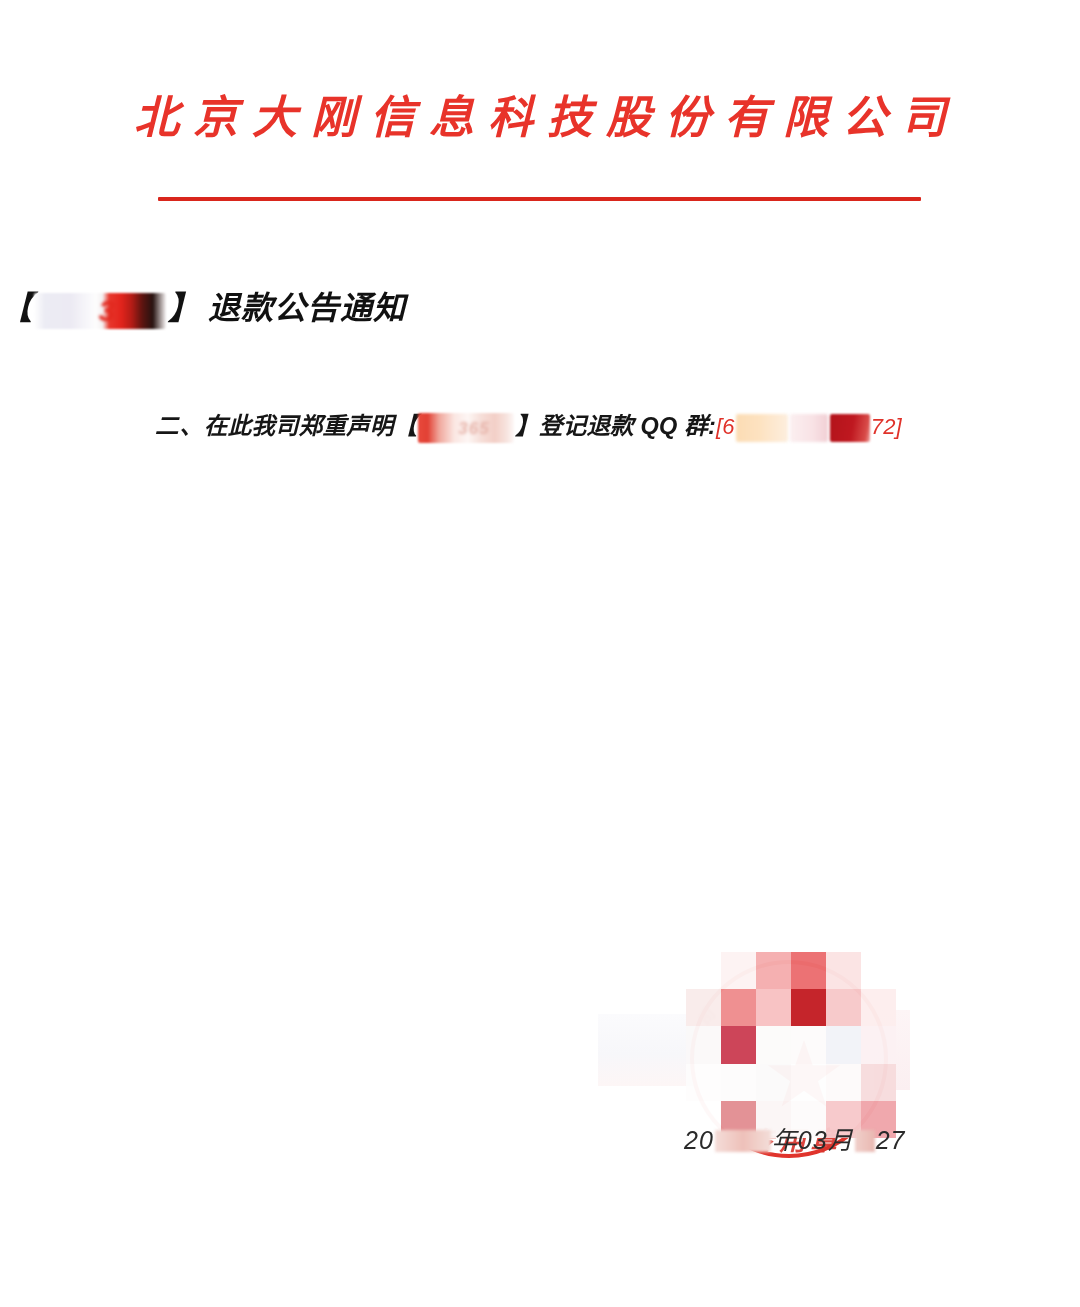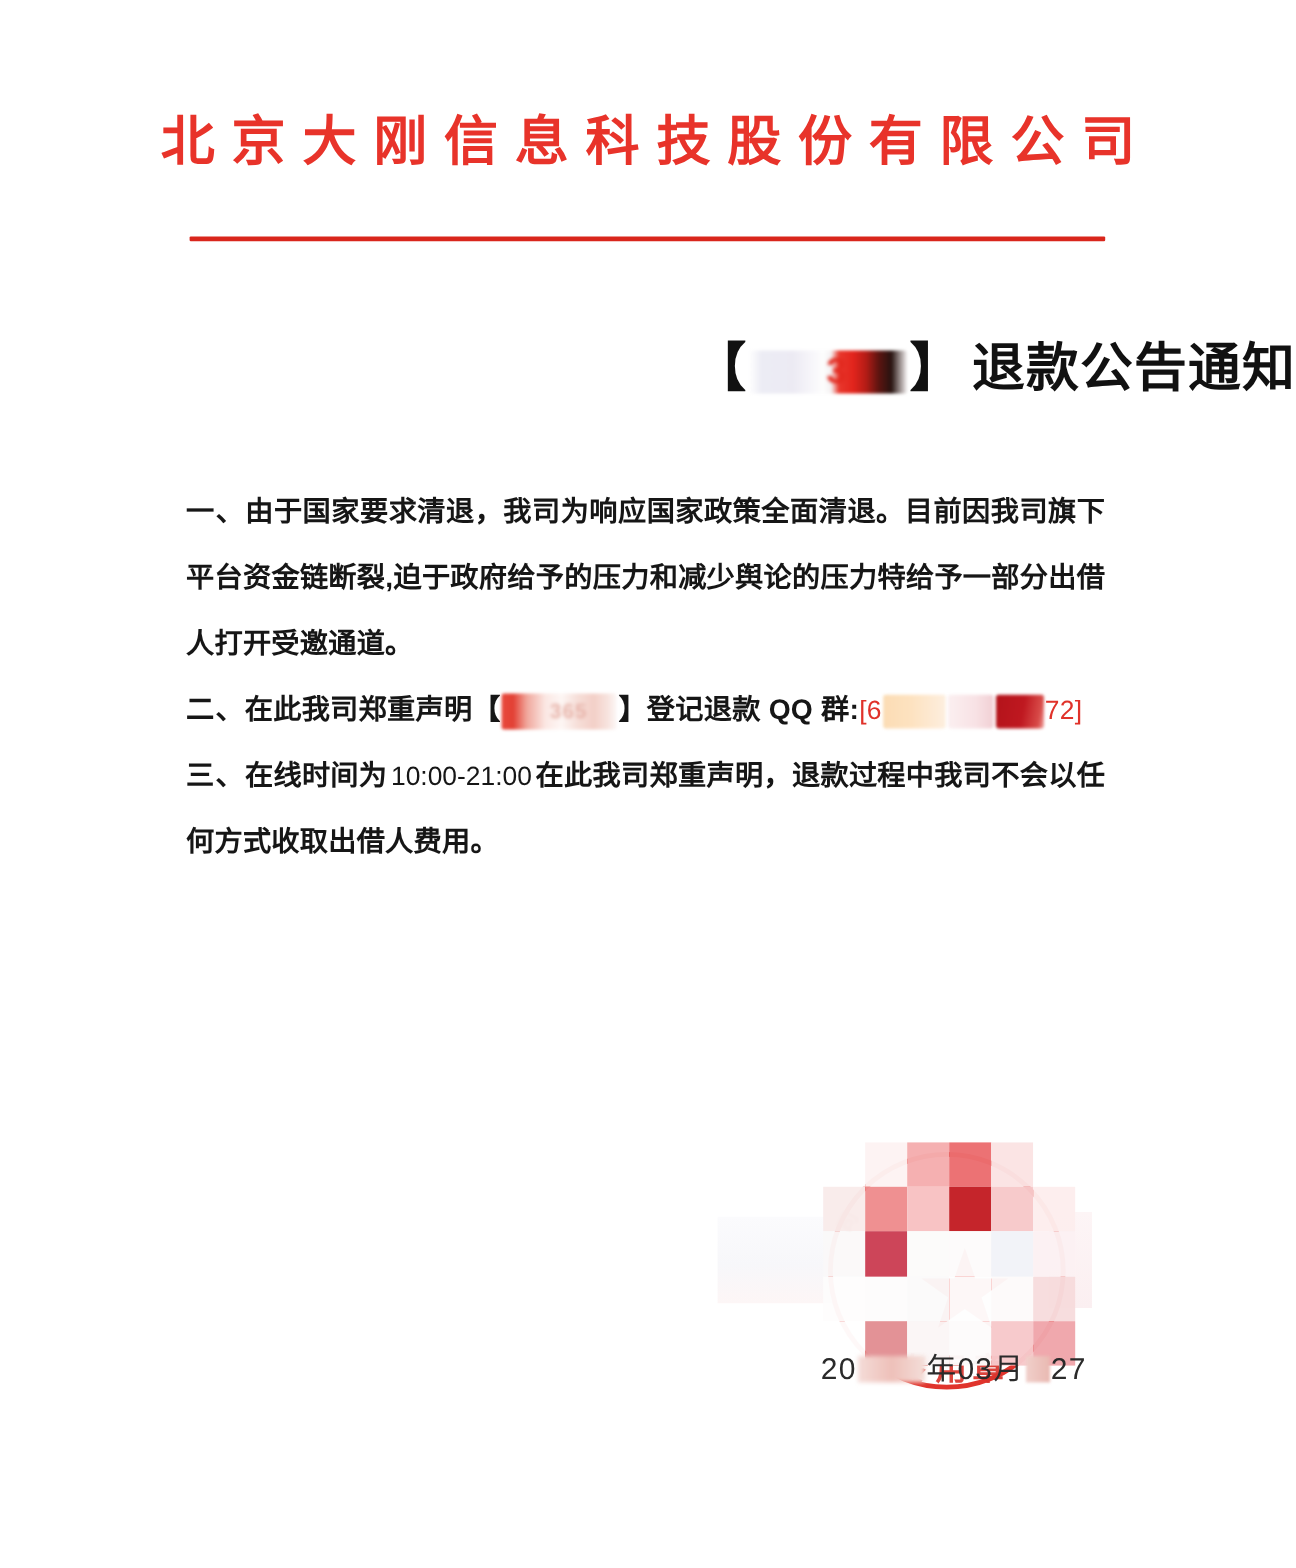--- a/index.html
+++ b/index.html
@@ -15,20 +15,21 @@
     overflow: hidden;
     font-family: "Liberation Sans", "DejaVu Sans", sans-serif;
     color: #1a1a1a;
     -webkit-font-smoothing: antialiased;
   }
 
   .page {
     position: absolute;
     inset: 0;
     background: #ffffff;
+    font-style: italic;
   }
 
   
   .letterhead {
     position: absolute;
     left: 0;
     right: 0;
     top: 92px;
     text-align: center;
   }
@@ -51,22 +52,22 @@
     background: #d9261c;
     border-radius: 1px;
   }
 
   
   .doc-title {
     position: absolute;
     left: 0;
     right: 0;
     top: 286px;
-    text-align: right;
-    font-size: 44px;
+    text-align: left;
+    font-size: 32px;
     font-weight: bold;
     color: #111111;
     line-height: 44px;
     white-space: nowrap;
   }
   .doc-title .bracket-l,
   .doc-title .bracket-r {
     font-weight: bold;
     color: #111111;
   }
@@ -361,31 +362,25 @@
   <div class="header-rule"></div>
 
   <div class="doc-title">
     <span class="bracket-l">【</span><span class="redact redact-title"></span><span class="bracket-r">】</span><span class="title-tail">退款公告通知</span>
   </div>
 
   <div class="body-block">
 
 
 
-    <p class="para">
-      <span class="lead">一、</span><span>由于国家要求清退，我司为响应国家政策全面清退。目前因我司旗下平台资金链断裂,迫于政府给予的压力和减少舆论的压力特给予一部分出借人打开受邀通道。</span>
-    </p>
 
     <p class="para">
       <span class="lead">二、</span><span>在此我司郑重声明</span><span>【</span><span class="redact redact-item2"></span><span>】</span><span>登记退款 QQ 群:</span><span class="red-text">[</span><span class="red-text">6</span><span class="redact redact-qq-a"></span><span class="redact redact-qq-b"></span><span class="redact redact-qq-c"></span><span class="red-text">72</span><span class="red-text">]</span>
     </p>
 
-    <p class="para">
-      <span class="lead">三、</span><span>在线时间为</span><span class="latin-light">10:00-21:00</span><span>在此我司郑重声明，退款过程中我司不会以任何方式收取出借人费用。</span>
-    </p>
 
   </div>
 
   <div class="seal-area">
     <div class="mosaic-edge"></div>
     <div class="mosaic-edge2"></div>
 
     <div class="seal-circle"></div>
     <div class="seal-arc-text">司</div>
     <div class="seal-star"></div>

